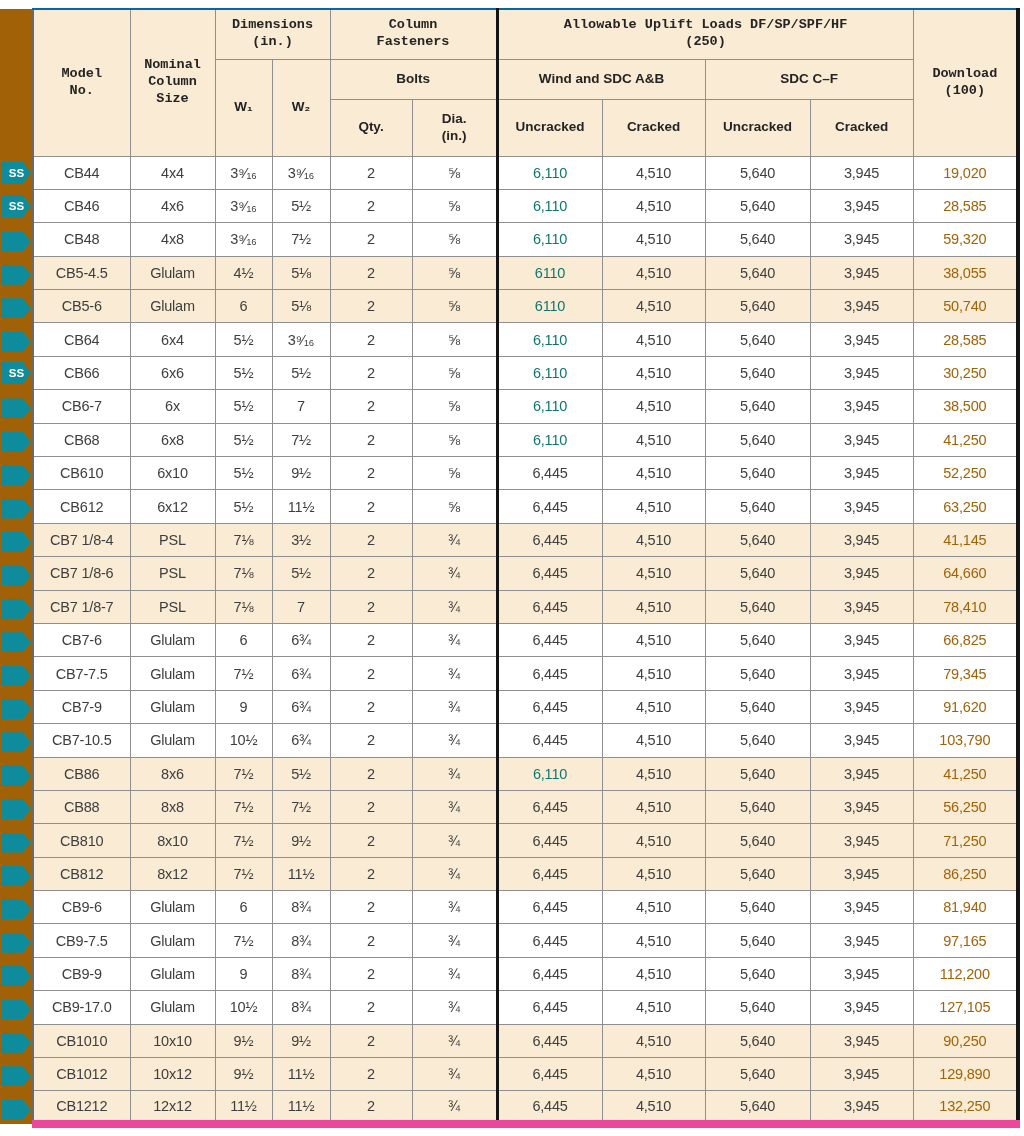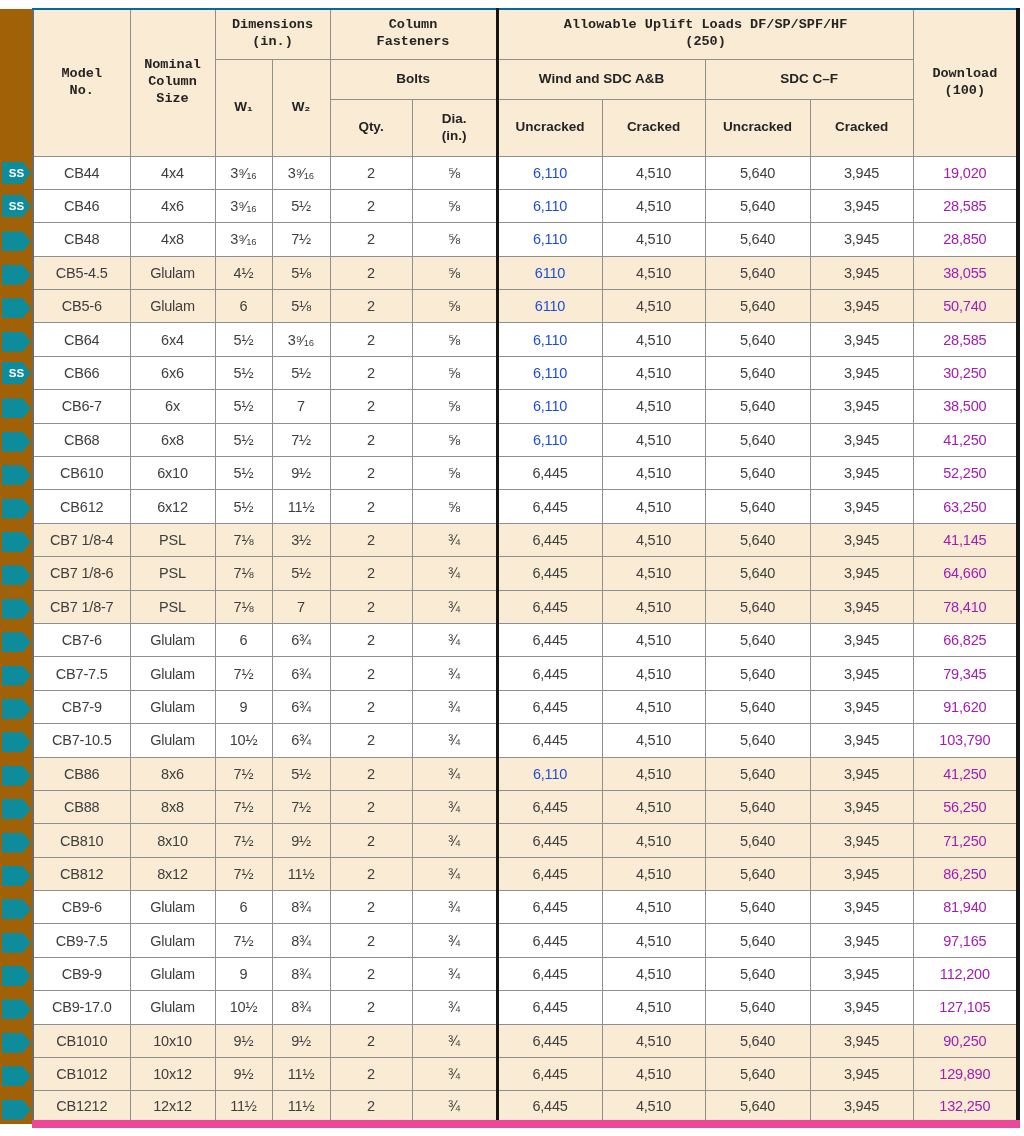--- a/index.html
+++ b/index.html
@@ -29,22 +29,22 @@
 
   .outer-left { border-left:2px solid #6a6a6a !important;margin-left:30px; }
   .thick-right { border-right:3px solid #141414 !important; }
   .outer-right { border-right:4px solid #141414 !important; }
 
   tbody tr { height:33.4px; }
   tbody td.cell { background:#ffffff; color:#3e3e3e; font-size:14.5px; letter-spacing:-0.2px; }
   tbody tr.shaded td.cell { background:#faecd4; }
   tbody tr:last-child td.cell { border-bottom:8px solid #ec4899; }
 
-  td.cell.orange, th.download-head { color:#1d4ed8; }
-  td.cell.download { color:#a21caf; }
+  td.cell.orange, th.download-head { color:#0f766e; }
+  td.cell.download { color:#a16207; }
 
   
   .badge {
     display:inline-flex; align-items:center; justify-content:center;
     width:29px; height:20px; background:#0e8c9b;
     clip-path:polygon(0 0, 72% 0, 100% 50%, 72% 100%, 0 100%);
     color:#ffffff; font-weight:bold; font-size:11.5px; letter-spacing:0.2px;
   }
   .badge.ss { height:22px; }
 </style>
@@ -141,21 +141,21 @@
     <td class="cell outer-left">CB48</td>
     <td class="cell">4x8</td>
     <td class="cell">3⁹⁄₁₆</td>
     <td class="cell">7½</td>
     <td class="cell">2</td>
     <td class="cell thick-right">⅝</td>
     <td class="cell orange">6,110</td>
     <td class="cell">4,510</td>
     <td class="cell">5,640</td>
     <td class="cell">3,945</td>
-    <td class="cell download outer-right">28,850</td>
+    <td class="cell download outer-right">59,320</td>
   </tr>
         <tr class="shaded">
     <td class="gutter"><span class="badge">
               <span class="badge-text"></span>
             </span></td>
     <td class="cell outer-left">CB5-4.5</td>
     <td class="cell">Glulam</td>
     <td class="cell">4½</td>
     <td class="cell">5⅛</td>
     <td class="cell">2</td>

